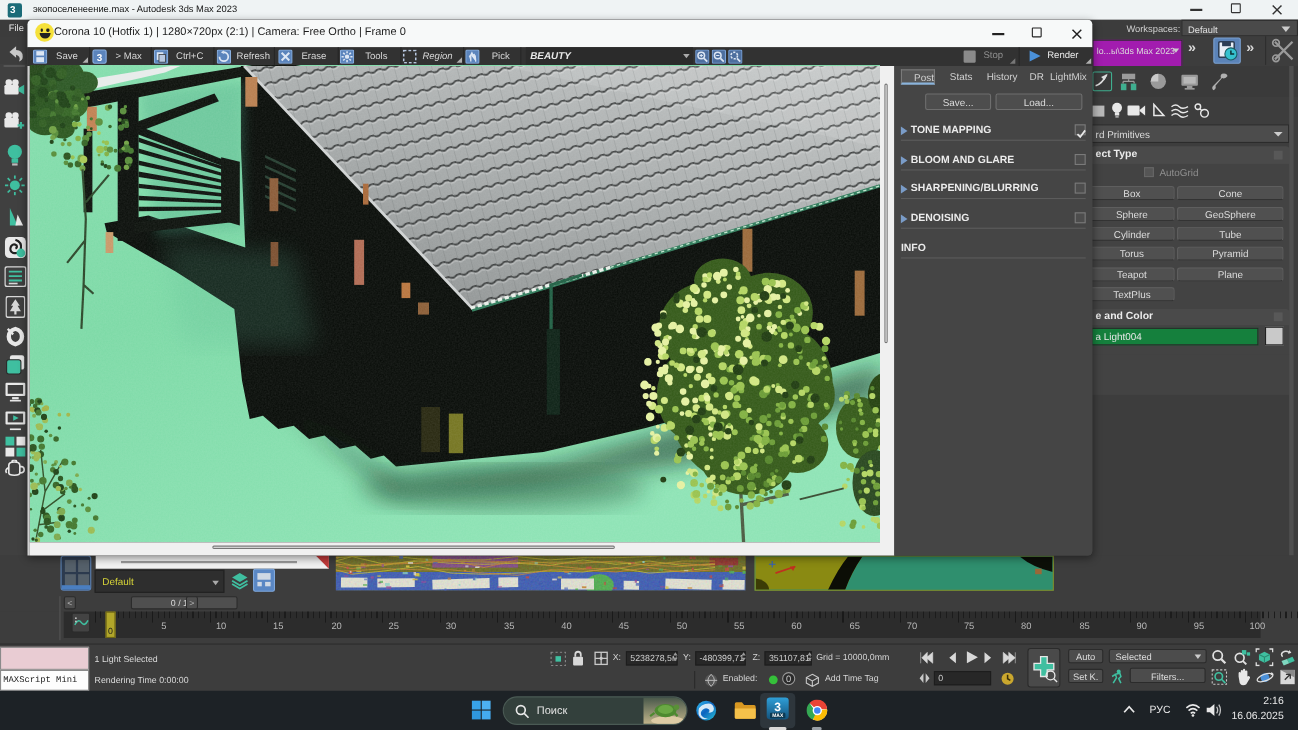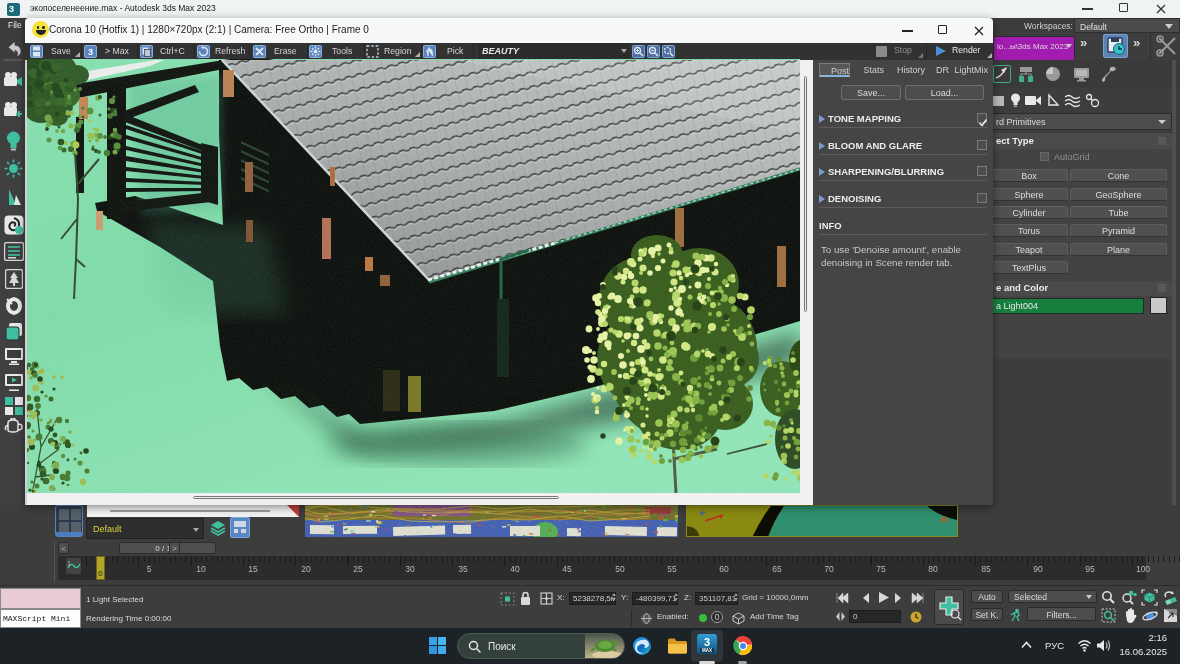--- a/index.html
+++ b/index.html
@@ -669,21 +669,21 @@
           <path d="M8.6 8.6 L10 10"></path>
           <path d="M10 3 L8.6 4.4"></path>
           <path d="M3 10 L4.4 8.6"></path>
         </g>
       </svg>
     <div class="abs" style="left:307px;top:3px;">Tools</div>
     <div class="abs" style="left:339px;top:0;width:1px;height:17px;background:#262626;"></div>
     <svg class="abs" style="left:341px;top:2px;" width="13" height="13" viewBox="0 0 13 13">
         <rect x="1" y="1" width="11" height="11" fill="none" stroke="#b8c8e0" stroke-width="1.4" stroke-dasharray="2.5 1.8"></rect>
       </svg>
-    <div class="abs" style="left:359px;top:3px;">Region</div>
+    <div class="abs" style="left:359px;top:3px;font-style:italic;">Region</div>
     <div class="abs" style="left:390px;top:9px;width:0;height:0;border-left:5px solid transparent;border-bottom:5px solid #b0b0b0;"></div>
     <div class="abs" style="left:396px;top:0;width:1px;height:17px;background:#262626;"></div>
     <svg class="abs" style="left:398px;top:2px;" width="13" height="13" viewBox="0 0 13 13">
         <rect x="0.5" y="0.5" width="12" height="12" rx="1" fill="#5b84bc" stroke="#8ab0e0" stroke-width="1"></rect>
         <path d="M5 11 L5 5 L3.5 6.5 M5 5 L6 3 L7 5.5 L8 4.5 L9 6 L9.5 11" fill="#dce6f4" stroke="#dce6f4" stroke-width="1.2"></path>
       </svg>
     <div class="abs" style="left:422px;top:3px;">Pick</div>
     <div class="abs" style="left:448px;top:0;width:1px;height:17px;background:#262626;"></div>
     <div class="abs" style="left:453px;top:0px;width:152px;height:17px;background:#2b2b2b;">
       <div class="abs" style="left:4px;top:3px;font-size:9px;font-weight:bold;font-style:italic;color:#e8e8e8;">BEAUTY</div>
@@ -1648,21 +1648,20 @@
     <div class="vchk" style="left:164px;top:106px;"></div>
     <div class="vdiv" style="top:120px;"></div>
 
     <div class="vtri" style="left:6px;top:135px;"></div>
     <div class="vhdr" style="left:15px;top:133px;">DENOISING</div>
     <div class="vchk" style="left:164px;top:133px;"></div>
     <div class="vdiv" style="top:147px;"></div>
 
     <div class="vhdr" style="left:6px;top:160px;">INFO</div>
     <div class="vdiv" style="top:174px;"></div>
-    <div class="abs" style="left:8px;top:183px;width:165px;font-size:9.7px;color:#c8c8c8;line-height:13px;">To use 'Denoise amount', enable denoising in Scene render tab.</div>
   </div>
 </div>
 
 <div id="taskbar" class="abs" style="left:0;top:628px;width:1180px;height:36px;background:#1d2226;">
 
   <svg class="abs" style="left:428px;top:8px;" width="19" height="19" viewBox="0 0 19 19">
     <rect x="1" y="1" width="8" height="8" fill="#38a3e8"></rect>
       <rect x="10" y="1" width="8" height="8" fill="#4db2f2"></rect>
     <rect x="1" y="10" width="8" height="8" fill="#2f97de"></rect>
       <rect x="10" y="10" width="8" height="8" fill="#44aaee"></rect>

